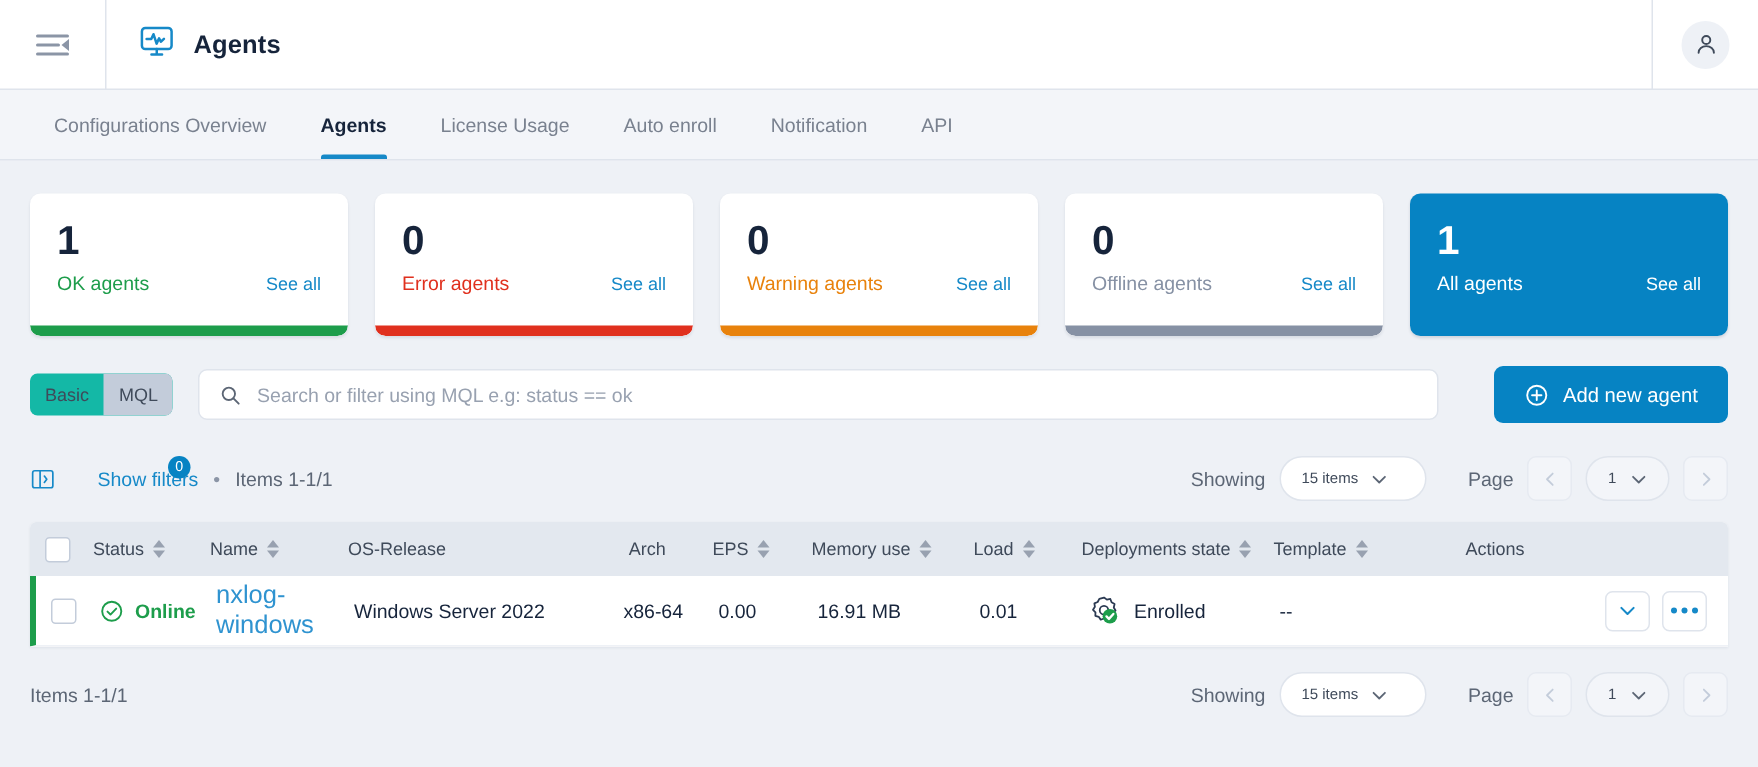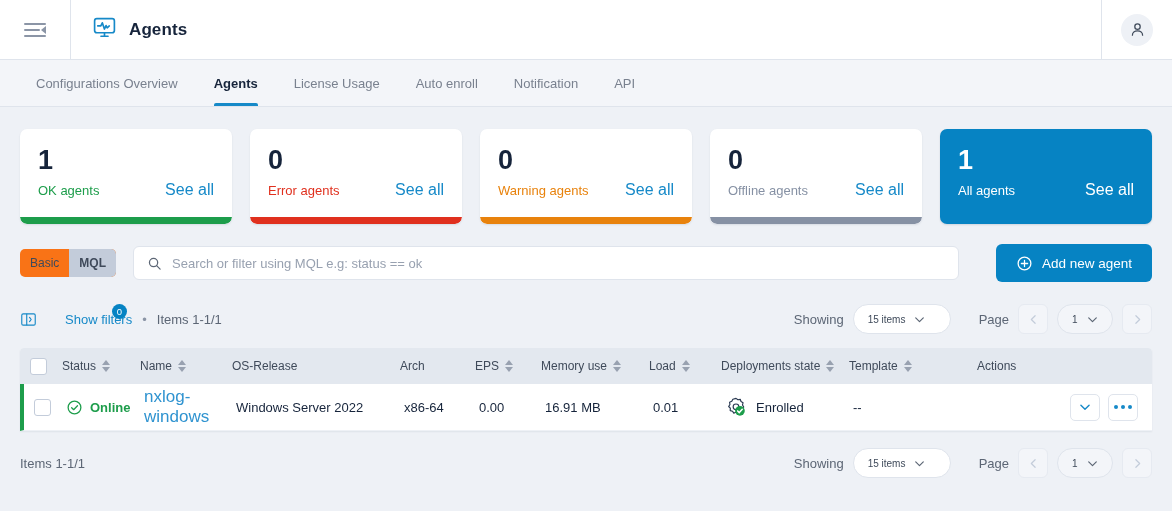--- a/index.html
+++ b/index.html
@@ -80,36 +80,36 @@
     box-shadow: 0 1px 2px rgba(20,40,70,.10);
     padding: 16px 18px 0 18px;
     overflow: hidden; cursor: pointer;
   }
   .card .num { font-size: 27px; font-weight: bold; color: #16243b; line-height: 30px; }
   .card .foot {
     display: flex; align-items: center; justify-content: space-between;
     margin-top: 6px;
   }
   .card .lbl { font-size: 13px; }
-  .card .seeall { font-size: 16px; color: #1689c8; cursor: pointer; }
+  .card .seeall { font-size: 12px; color: #1689c8; cursor: pointer; }
   .card .bar { position: absolute; left: 0; right: 0; bottom: 0; height: 7px; border-radius: 0 0 7px 7px; }
   .card.filled { background: #0683c3; box-shadow: 0 1px 2px rgba(20,40,70,.14); }
   .card.filled .num, .card.filled .lbl, .card.filled .seeall { color: #ffffff; }
 
   
   .searchrow { display: flex; align-items: center; gap: 17px; padding-top: 20px; }
   .seg {
     display: flex; border-radius: 5px; overflow: hidden;
-    background: #f97316; height: 28px;
+    background: #14b8a6; height: 28px;
   }
   .seg div {
     padding: 0 10px; display: flex; align-items: center;
     font-size: 12px; color: #3f4a5a; cursor: pointer;
   }
-  .seg div.on { background: #c3ccda; font-weight: 700; }
+  .seg div.on { background: #c3ccda; font-weight: 400; }
   .searchbox {
     flex: 1; height: 34px; background: #fff;
     border: 1px solid #dfe4ec; border-radius: 6px;
     display: flex; align-items: center; gap: 10px; padding: 0 13px;
   }
   .searchbox input {
     border: none; outline: none; flex: 1; font-size: 13px;
     color: #3f4a5a; background: transparent;
     font-family: "Liberation Sans", sans-serif;
   }
@@ -166,21 +166,21 @@
     height: 47px; background: #fff;
     border-left: 4px solid #1d9d4b;
     border-bottom: 1px solid #eef1f6;
   }
   .tbody-row .cell { font-size: 13px; color: #16243b; display: flex; align-items: center; }
   .cell { padding: 0 6px; }
   .c-check { width: 36px; display: flex; justify-content: center; }
   .c-status { width: 78px; }
   .c-name   { width: 92px; }
   .c-os     { width: 168px; }
-  .c-arch   { width: 75px; }
+  .c-arch   { width: 75px; justify-content: center; }
   .c-eps    { width: 66px; }
   .c-mem    { width: 108px; }
   .c-load   { width: 72px; }
   .c-dep    { width: 128px; }
   .c-tpl    { width: 92px; }
   .c-act    { flex: 1; display: flex; align-items: center; }
   .chk {
     width: 17px; height: 17px; border: 1.5px solid #c3ccda;
     border-radius: 3px; background: #fff; cursor: pointer;
   }

